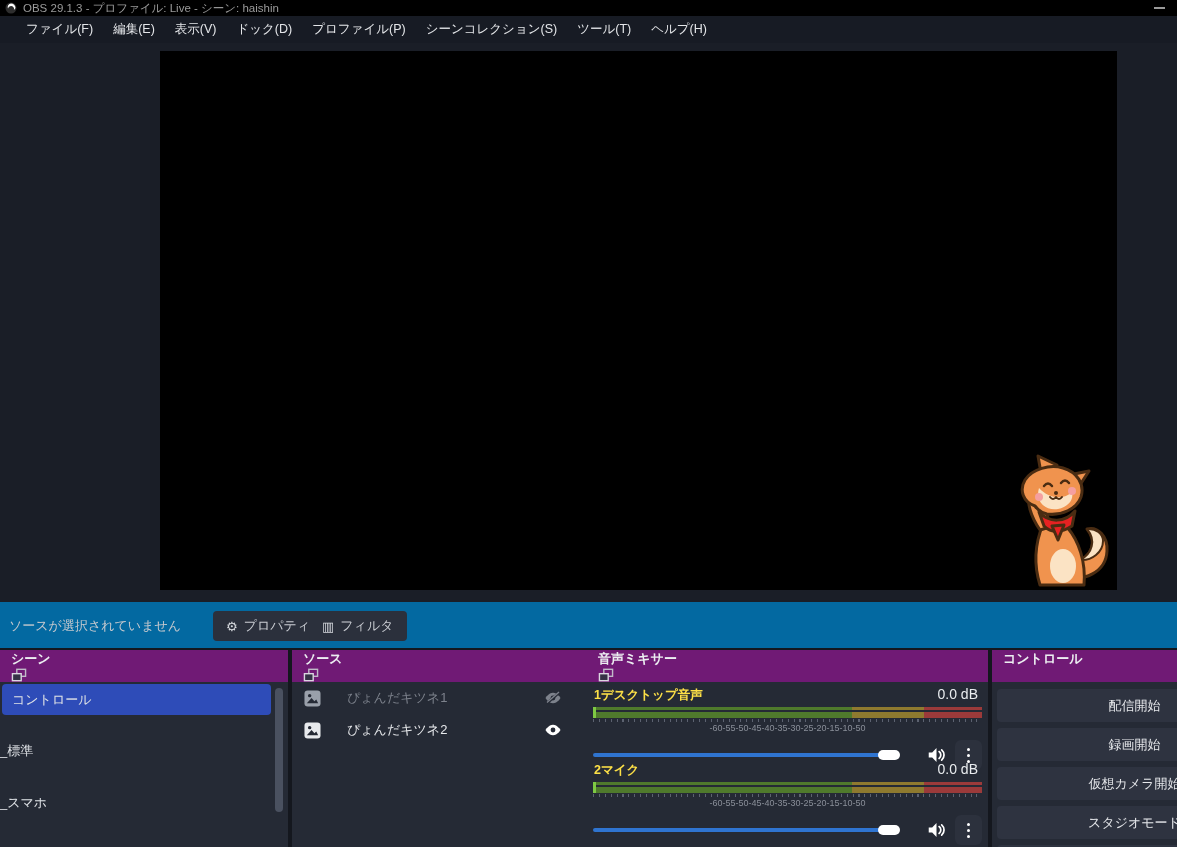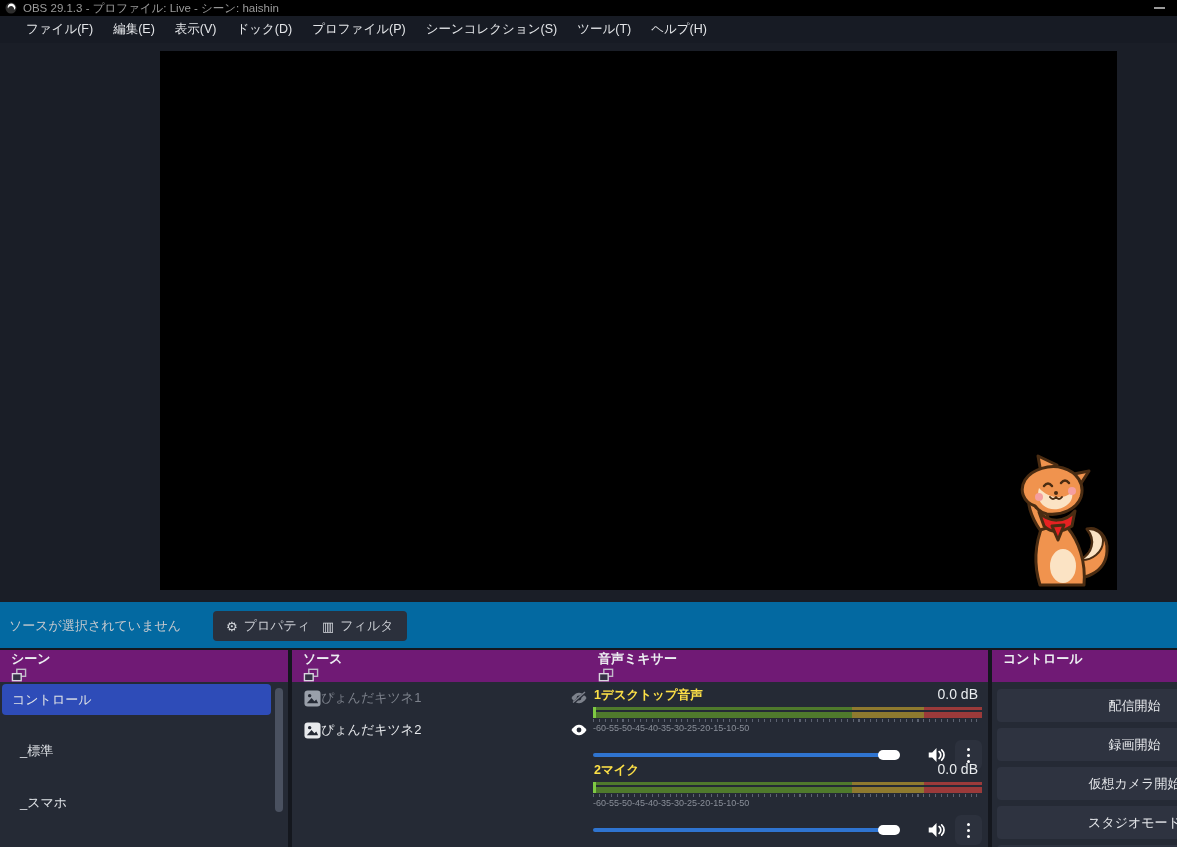--- a/index.html
+++ b/index.html
@@ -39,26 +39,26 @@
   .dock-scenes   { left:0;    width:288px; }
   .dock-sources  { left:292px; width:332px; }
   .dock-mixer    { left:587px; width:401px; }
   .dock-controls { left:992px; width:285px; }
   .dock-header { height:32px; background:#701a75; display:flex; align-items:flex-start;
                  padding:0 9px 0 11px;flex-direction:column; }
   .dock-title { color:#eceef1; font-size:13px; font-weight:600; flex:1; }
   .popout { width:16px; height:14px; opacity:.9; }
 
   
-  .scene-row { height:32px; line-height:32px; padding-left:20px; color:#dfe2e6; font-size:13px;margin-top:20px; }
+  .scene-row { height:32px; line-height:32px; padding-left:0; color:#dfe2e6; font-size:13px;margin-top:20px; }
   .scene-row.sel { margin:2px 17px 1px 2px; border-radius:4px; background:#2e4cb8; height:31px; line-height:31px; padding-left:10px; }
   .scenes-scroll { position:absolute; right:5px; top:38px; width:8px; height:124px; border-radius:4px; background:#4a5160; }
 
   
-  .src-row { height:32px; display:flex; align-items:center; padding:0 14px 0 12px; gap:0; }
+  .src-row { height:32px; display:flex; align-items:center; padding:0 14px 0 12px; gap:26px; }
   .src-row .src-label { flex:1; font-size:13px; }
   .src-row.hidden-src .src-label { color:#7d828c; }
   .src-row.visible-src .src-label { color:#e8eaed; }
   .src-icon { width:17px; height:17px; flex:0 0 auto; }
   .row-ic { width:18px; height:16px; flex:0 0 auto; }
   .lock-ic { margin-left:4px; }
 
   
   .mix-ch { position:absolute; left:6px; right:6px; }
   .mix-ch1 { top:36px; }
@@ -67,21 +67,21 @@
   .mix-name { color:#fde047; font-size:12.5px;font-weight:bold; }
   .mix-db { color:#e9ecef; font-size:14px; }
   .meter { margin-top:3px; position:relative; height:11px; }
   .meter .bar { position:absolute; left:0; right:0;
      background:linear-gradient(90deg,#4f7a2c 0%,#4f7a2c 66.5%,#8f7a2f 66.5%,#8f7a2f 85%,#9b3a3a 85%,#9b3a3a 100%); }
   .meter .b1 { top:0; height:3px; }
   .meter .b2 { top:5px; height:6px; }
   .meter .cap { position:absolute; left:0; top:0; width:3px; height:11px; background:#7ec944; }
   .tickmarks { height:3px; margin-top:1px;
      background:repeating-linear-gradient(90deg,#5c6270 0 1px,transparent 1px 5.9px); }
-  .ticklabels { display:flex; justify-content:flex-start; color:#8a8f99; font-size:9px; margin-top:1px; }
+  .ticklabels { display:flex; justify-content:center; color:#8a8f99; font-size:9px; margin-top:1px; }
   .slider-row { display:flex; align-items:center; margin-top:7px; gap:9px; height:30px; }
   .slider { position:relative; flex:1; height:30px; }
   .slider .track { position:absolute; left:0; right:24px; top:13px; height:4px; border-radius:2px; background:#2f74d0; }
   .slider .handle { position:absolute; right:18px; top:10px; width:22px; height:10px; border-radius:5px; background:#fff; }
   .speaker { width:19px; height:18px; flex:0 0 auto; }
   .kebab { width:27px; height:30px; border-radius:6px; background:#2c313d; border:none;
            display:flex; flex-direction:column; align-items:center; justify-content:center; gap:3px; cursor:default; }
   .kebab i { width:3px; height:3px; border-radius:50%; background:#fff; display:block; }
 
   

